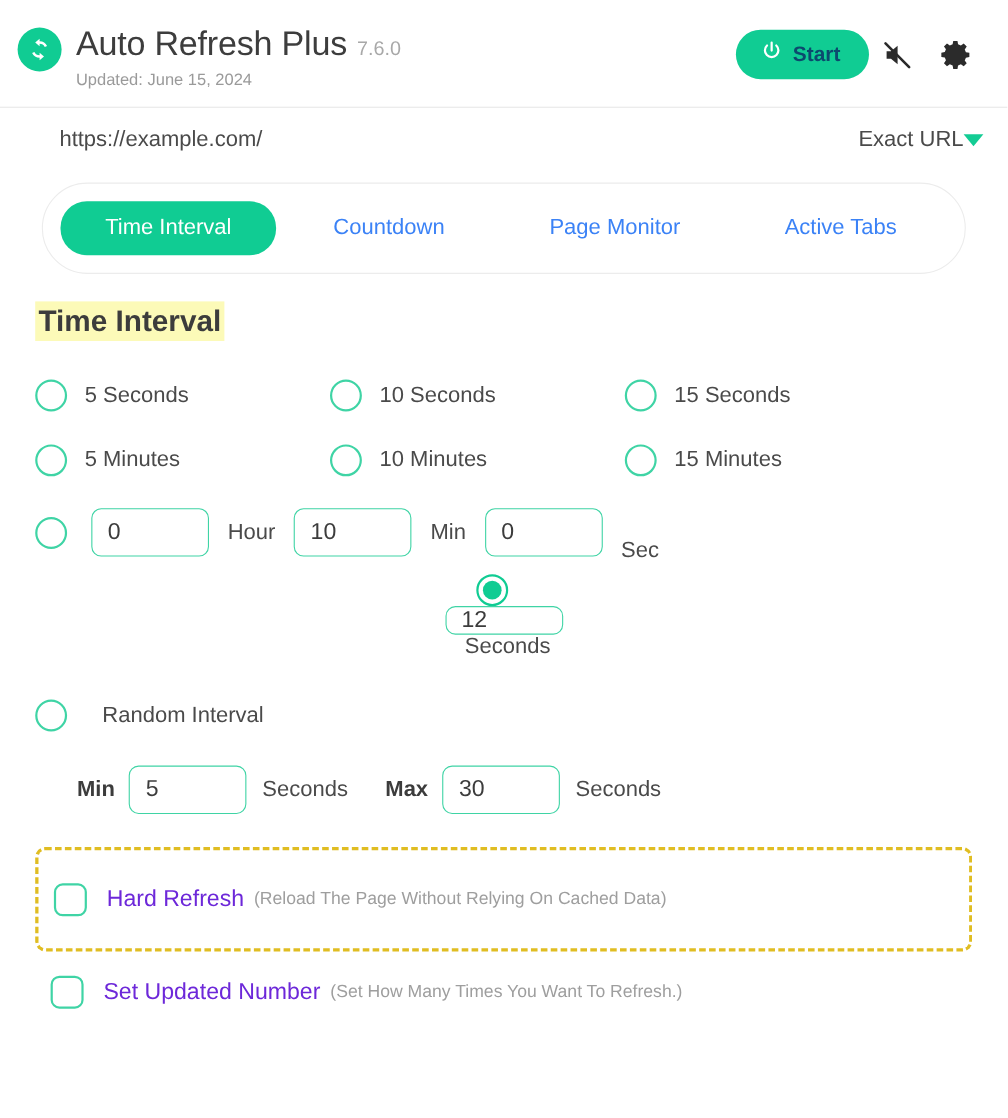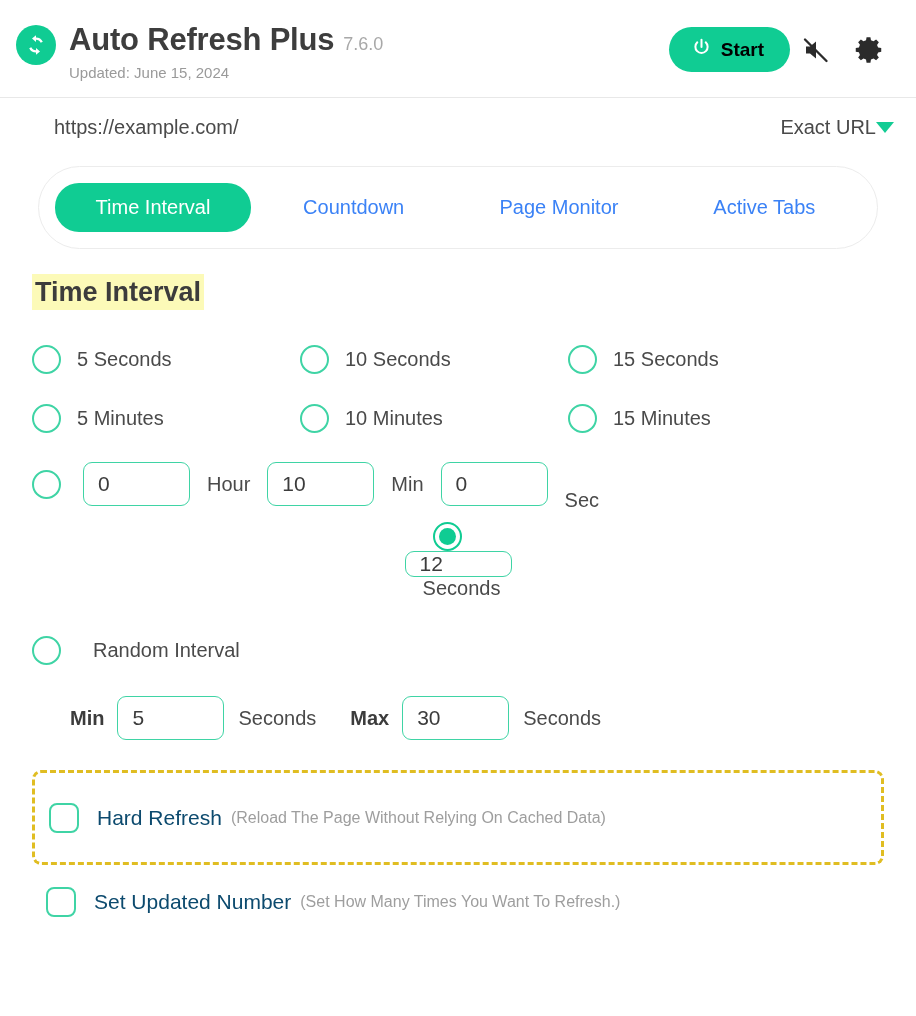--- a/index.html
+++ b/index.html
@@ -27,40 +27,40 @@
     border-radius: 50%;
     background: #10cc93;
     display: flex; align-items: center; justify-content: center;
     margin-top: 5px; margin-right: 13px;
     flex-shrink: 0;
   }
   .brand-text { padding-top: 0; }
   .title-line { display: flex; align-items: baseline; }
   .app-title {
     font-size: 31px;
-    font-weight: 700;
+    font-weight: 400;
     color: #3d3d3d;
     letter-spacing: -0.2px;
     line-height: 40px;
   }
   .app-version {
     font-size: 18px;
     color: #a8a8a8;
     margin-left: 9px;
   }
   .updated {
     font-size: 15px;
     color: #9a9a9a;
     margin-top: 3px;
     line-height: 20px;
   }
   .header-actions { display: flex; align-items: center; gap: 0; padding-top: 7px; }
   .start-btn {
     background: #10cc93;
-    color: #000000;
+    color: #0c4a6e;
     border: none;
     border-radius: 24px;
     height: 45px;
     padding: 0 26px 0 22px;
     display: flex; align-items: center; gap: 9px;
     font-size: 19px;
     font-weight: bold;
     font-family: "Liberation Sans", sans-serif;
     cursor: pointer;
   }
@@ -230,21 +230,21 @@
   .checkbox {
     width: 30px; height: 30px;
     border: 2px solid #3fd4a5;
     border-radius: 8px;
     background: #ffffff;
     flex-shrink: 0;
     cursor: pointer;
   }
   .check-label {
     font-size: 21px;
-    color: #0c4a6e;
+    color: #6d28d9;
     margin-left: 18px;
   }
   .check-hint {
     font-size: 16px;
     color: #9e9e9e;
     margin-left: 9px;
   }
   .plain-check-row {
     display: flex; align-items: center;
     margin-top: 22px;

